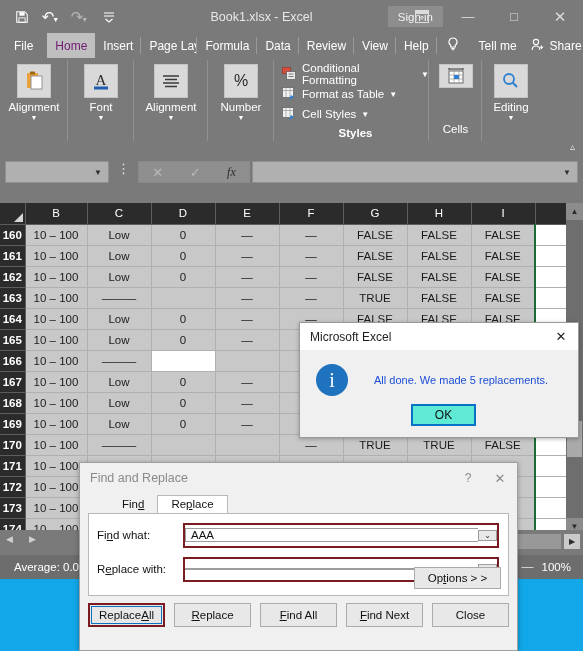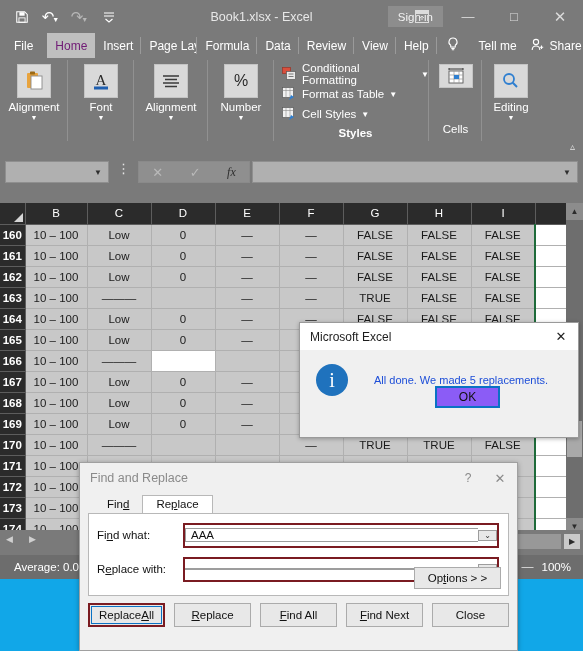--- a/index.html
+++ b/index.html
@@ -261,43 +261,43 @@
   .msgbox-body { display: flex; align-items: center; padding: 14px 0 0 16px; }
   .info-circle {
     width: 32px; height: 32px; border-radius: 50%;
     background: #1f72bd;
     display: flex; align-items: center; justify-content: center;
     color: #ffffff; font-size: 20px; font-family: "Liberation Serif", serif;
     flex: 0 0 auto;
   }
   .msgbox-text { font-size: 11px; color: #1d4ed8; margin-left: 26px; }
   .msgbox-ok {
-    position: absolute; left: 111px; top: 63px;
+    position: absolute; left: 111px; top: 81px;
     width: 65px; height: 22px;
-    background: #8b5cf6; border: 2px solid #0a72c4;
-    display: flex; align-items: center; justify-content: center;
-    font-size: 12px; color: #111; margin-left: 24px;
+    background: #5eead4; border: 2px solid #0a72c4;
+    display: flex; align-items: center; justify-content: center;
+    font-size: 12px; color: #111;
   }
 
   
   .frdlg {
     position: absolute; left: 79px; top: 462px;
     width: 439px; height: 189px;
     background: #f0f0f0;
     border: 1px solid #a0a0a0;
     box-shadow: 0 1px 5px rgba(0,0,0,.3);
   }
   .fr-title {
     height: 30px; display: flex; align-items: center;
     padding-left: 10px; background: #f0f0f0;
   }
   .fr-title-text { font-size: 12.5px; color: #8a8a8a; }
   .fr-help { margin-left: auto; width: 30px; text-align: center; color: #8a8a8a; font-size: 12px; }
   .fr-close { width: 34px; text-align: center; color: #8a8a8a; font-size: 13px; }
-  .fr-tabs { display: flex; align-items: flex-end; height: 20px; padding-left: 14px; }
+  .fr-tabs { display: flex; align-items: flex-end; height: 20px; padding-left: 29px; }
   .fr-tab {
     padding: 2px 13px 3px 13px;
     font-size: 11.5px; color: #111;
     background: #f0f0f0;
   }
   .fr-tab.active {
     background: #ffffff;
     border: 1px solid #b8b8b8;
     border-bottom: none;
     position: relative; top: 1px;

